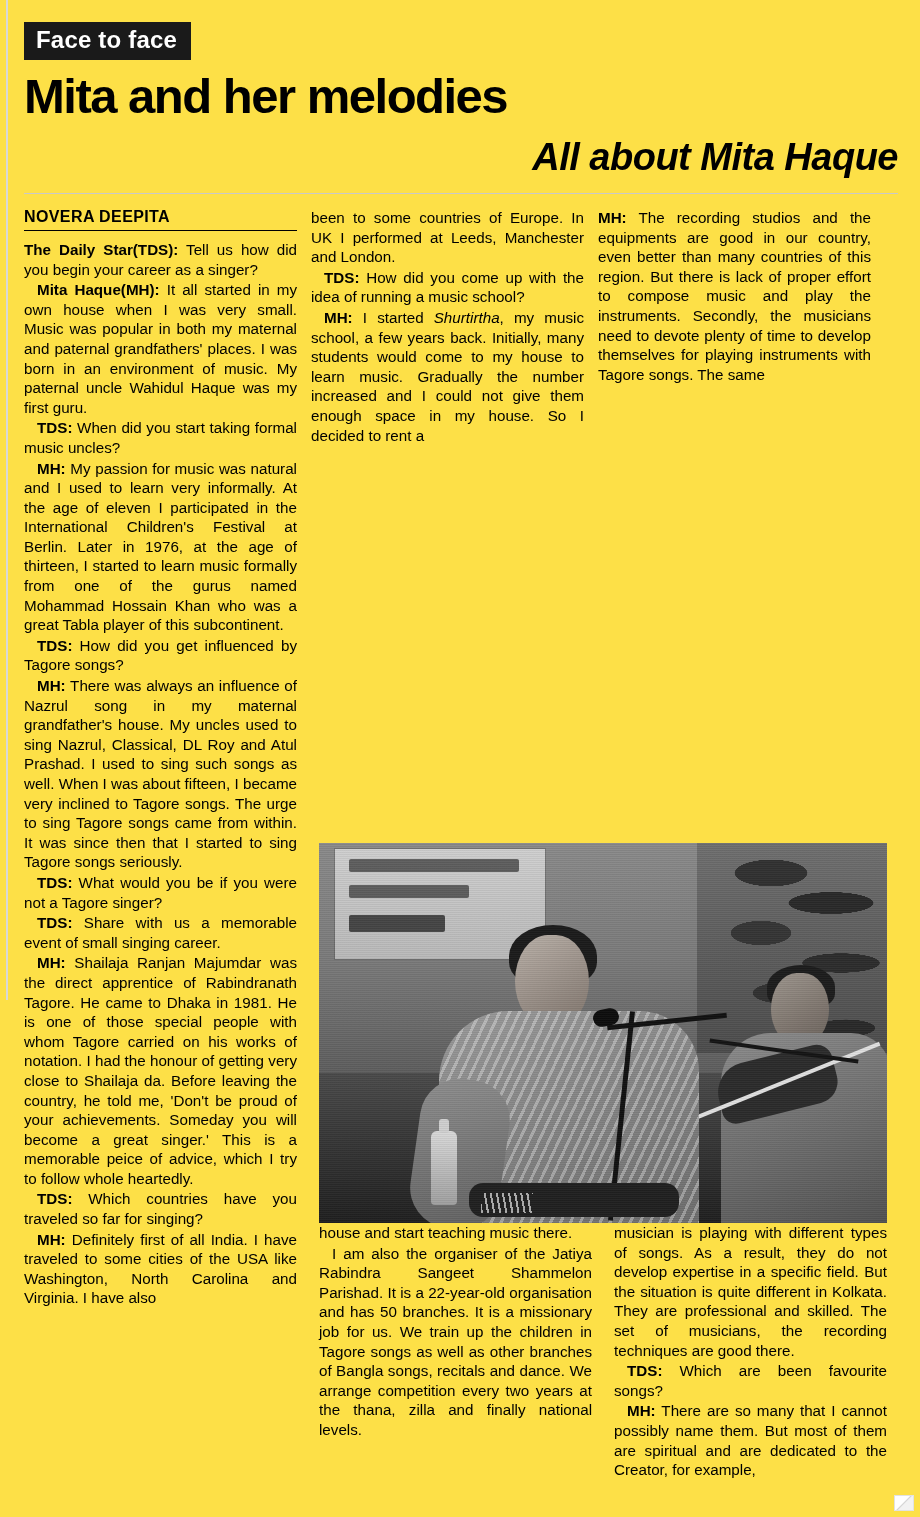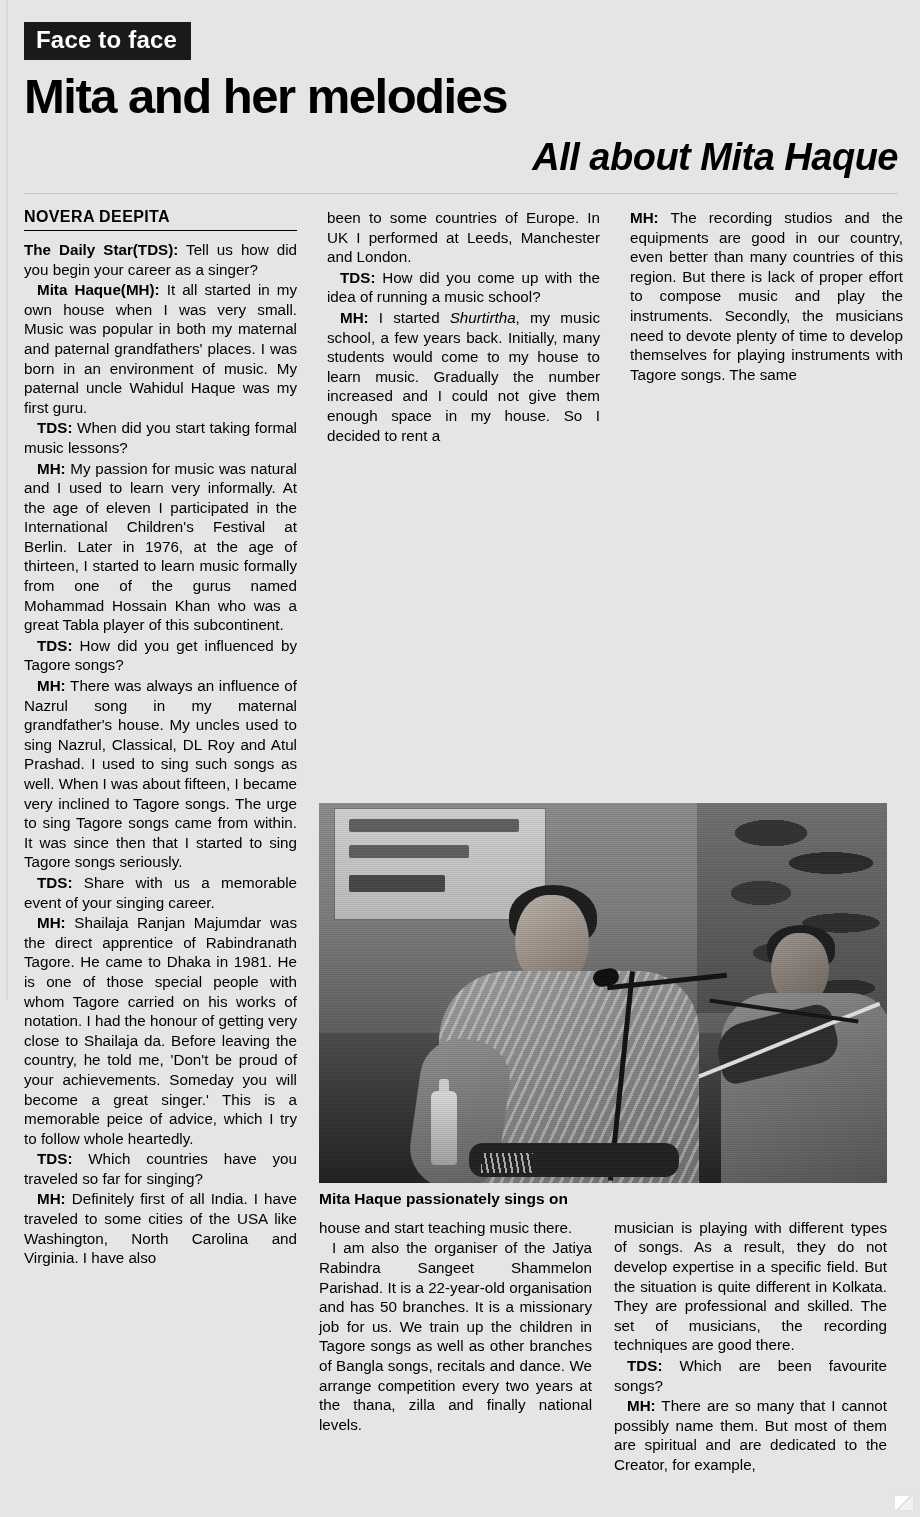--- a/index.html
+++ b/index.html
@@ -14,21 +14,21 @@
     color: #000;
     position: relative;
     overflow: hidden;
   }
   .page {
     position: relative;
     width: 920px;
     height: 1517px;
     box-sizing: border-box;
     padding: 18px 22px 10px 24px;
-    background: #e5e5e5;
+    background: #fde047;
   }
   
   .edge-left {
     position: absolute;
     left: 6px;
     top: 0;
     width: 2px;
     height: 1000px;
     background: #d8d8d8;
   }
@@ -63,21 +63,21 @@
     text-align: right;
   }
   .hr-under-head {
     border: 0;
     border-top: 1px solid #c9c9c9;
     margin: 14px 0 0 0;
   }
 
   .cols {
     display: flex;
-    gap: 30px;
+    gap: 14px;
     margin-top: 14px;
   }
   .col {
     width: 273px;
     flex: 0 0 273px;
   }
   .byline {
     font-size: 16px;
     font-weight: bold;
     letter-spacing: .4px;
@@ -287,25 +287,26 @@
   <hr class="hr-under-head">
 
   <div class="cols">
 
     <div class="col">
       <div class="byline">Novera Deepita</div>
       <hr class="byline-rule">
 
       <p class="body noindent"><span class="lbl">The Daily Star(TDS):</span><span> Tell us how did you begin your career as a singer?</span></p>
       <p class="body"><span class="lbl">Mita Haque(MH):</span><span> It all started in my own house when I was very small. Music was popular in both my maternal and paternal grandfathers' places. I was born in an environment of music. My paternal uncle Wahidul Haque  was my first guru.</span></p>
-      <p class="body"><span class="lbl">TDS:</span><span> When did you start taking formal music lessons?</span></p>
+      <p class="body"><span class="lbl">TDS:</span><span> When did you start taking formal music uncles?</span></p>
       <p class="body"><span class="lbl">MH:</span><span> My passion for music was natural and I used to learn very informally. At the age of eleven I participated in the International Children's Festival at Berlin. Later in 1976, at the age of thirteen, I started to learn music formally from one of the gurus named Mohammad Hossain Khan who was a great Tabla player of this subcontinent.</span></p>
       <p class="body"><span class="lbl">TDS:</span><span> How did you get influenced by Tagore songs?</span></p>
       <p class="body"><span class="lbl">MH:</span><span> There was always an influence of Nazrul song in my maternal grandfather's house. My uncles used to sing Nazrul, Classical, DL Roy and Atul Prashad. I used to sing such songs as well. When I was about fifteen, I became very inclined to Tagore songs. The urge to sing Tagore songs came from within. It was since then that I started to sing Tagore songs seriously.</span></p>
-      <p class="body"><span class="lbl">TDS:</span><span> Share with us a memorable event of your singing career.</span></p>
+      <p class="body"><span class="lbl">TDS:</span><span> What would you be if you were not a Tagore singer?</span></p>
+      <p class="body"><span class="lbl">TDS:</span><span> Share with us a memorable event of small singing career.</span></p>
       <p class="body"><span class="lbl">MH:</span><span> Shailaja Ranjan Majumdar was the direct apprentice of Rabindranath Tagore. He came to Dhaka in 1981. He is one of those special people with whom Tagore carried on his works of notation. I had the honour of getting very close to Shailaja da. Before leaving the country, he told me, 'Don't be proud of your achievements. Someday you will become a great singer.' This is a  memorable peice of advice, which I try to follow whole heartedly.</span></p>
       <p class="body"><span class="lbl">TDS:</span><span> Which countries have you traveled so far for singing?</span></p>
       <p class="body"><span class="lbl">MH:</span><span> Definitely first of all India. I have traveled to some cities of the USA like Washington, North Carolina and Virginia. I have also</span></p>
     </div>
 
     <div class="col">
       <p class="body noindent"><span>been to some countries of Europe. In UK I performed at Leeds, Manchester and London.</span></p>
       <p class="body"><span class="lbl">TDS:</span><span> How did you come up with the idea of running a music school?</span></p>
       <p class="body"><span class="lbl">MH:</span><span> I started </span><span class="it">Shurtirtha</span><span>, my music school, a few years back. Initially, many students would come to my house to learn music. Gradually the number increased and I could not give them enough space in my house. So I decided to rent a</span></p>
     </div>
@@ -338,21 +339,20 @@
         <div class="ph-singer-arm"></div>
         <div class="ph-mic-boom"></div>
         <div class="ph-mic-stand"></div>
         <div class="ph-mic-head"></div>
         <div class="ph-mic2-boom"></div>
         <div class="ph-tanpura"></div>
         <div class="ph-bottle"></div>
         <div class="ph-signature"></div>
         <div class="ph-grain"></div>
       </div>
-      <div class="caption">Mita Haque passionately sings on</div>
     </div>
   </div>
 
   <div class="lower-cols" style="margin-left:295px; margin-top:0;">
     <div class="col">
       <p class="body noindent"><span>house and start teaching music there.</span></p>
       <p class="body"><span>I am also the organiser of the Jatiya Rabindra Sangeet Shammelon Parishad. It is a 22-year-old organisation and has 50 branches. It is a missionary job for us. We train up the children in Tagore songs as well as other branches of Bangla songs, recitals and dance. We arrange competition every two years at the thana, zilla and finally national levels.</span></p>
 
     </div>
     <div class="col">

